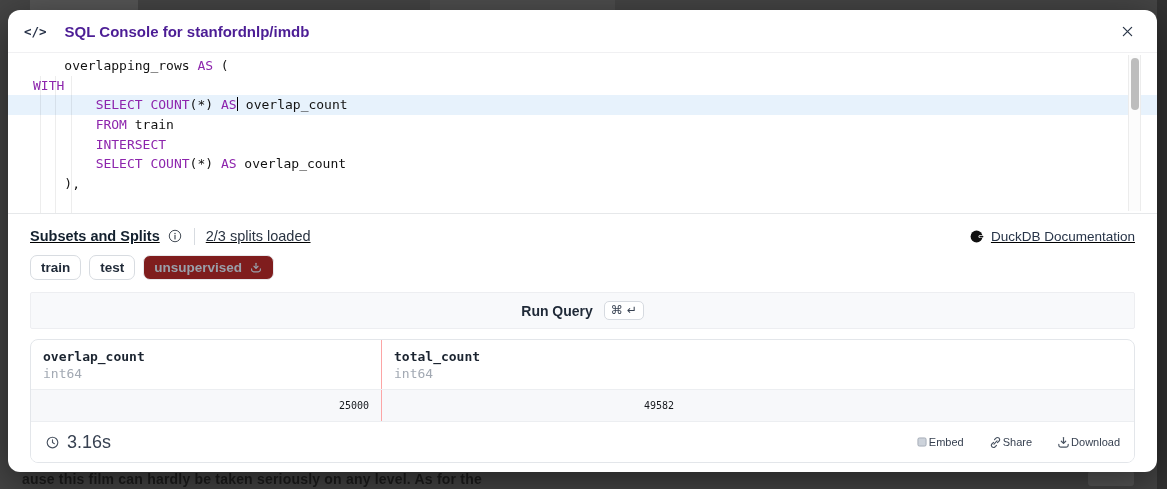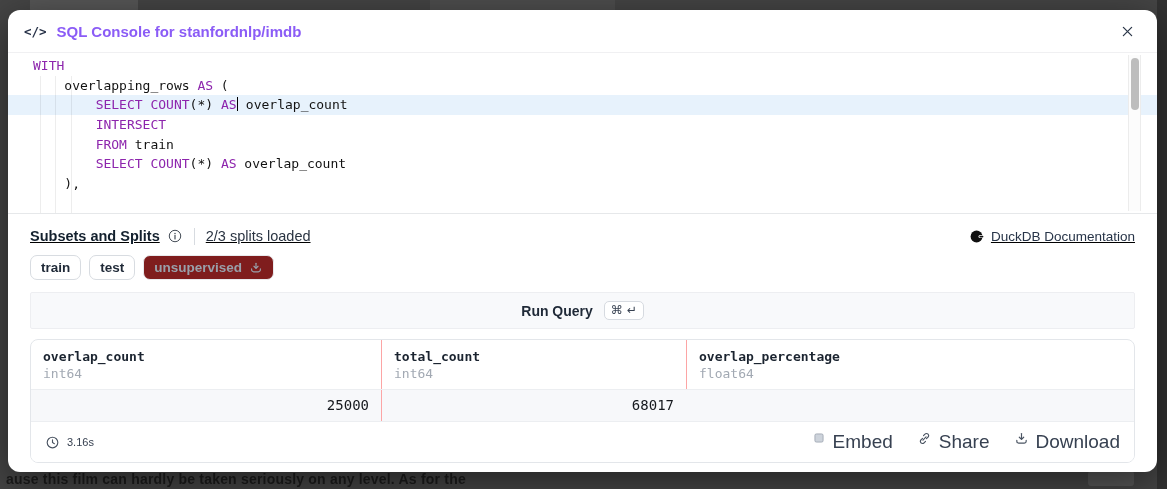--- a/index.html
+++ b/index.html
@@ -5,30 +5,30 @@
   * { margin:0; padding:0; box-sizing:border-box; }
   html,body { width:1167px; height:489px; overflow:hidden; }
   body { position:relative; background:#454545; font-family:"Liberation Sans", sans-serif; }
 
   
   .bg-artifact { position:absolute; background:#555; }
   .bg-art-1 { left:30px; top:0; width:108px; height:15px; border-radius:0 0 6px 6px; background:#575757; }
   .bg-art-2 { left:430px; top:0; width:185px; height:12px; background:#4e4e4e; }
   .bg-art-3 { left:1088px; top:471px; width:46px; height:15px; border-radius:3px; background:#585858; }
   .bg-strip-right { left:1157px; top:0; width:10px; height:489px; background:#323232; }
-  .bg-text { position:absolute; left:6px; top:471px; font-size:14px; font-weight:700; color:#1c1c1c; white-space:nowrap; letter-spacing:.2px; }
+  .bg-text { position:absolute; left:22px; top:471px; font-size:14px; font-weight:700; color:#1c1c1c; white-space:nowrap; letter-spacing:.2px; }
 
   
   .modal { position:absolute; left:8px; top:10px; width:1149px; height:462px;
            background:#fff; border-radius:12px; box-shadow:0 10px 40px rgba(0,0,0,.5); overflow:hidden; }
 
   .modal-header { display:flex; align-items:center; height:43px; padding:0 16px; gap:10px;
                   border-bottom:1px solid #f0f0f2; }
   .code-glyph { font-family:"DejaVu Sans Mono", monospace; font-weight:700; font-size:12.5px; color:#273248; }
-  .modal-title { font-size:15px; font-weight:700; color:#8b5cf6; }
+  .modal-title { font-size:15px; font-weight:700; color:#4c1d95;margin-left:8px; }
   .close-btn { margin-left:auto; width:28px; height:28px; display:flex; align-items:center; justify-content:center;
                cursor:pointer; border-radius:6px; }
 
   
   .editor { position:relative; height:161px; border-bottom:1px solid #e6e8ea; padding-top:3px;
             font-family:"DejaVu Sans Mono", monospace; font-size:13px; background:#fff; }
   .code-line { height:19.7px; line-height:19.7px; padding-left:25px; white-space:pre; position:relative; z-index:1; }
   .code-line.active { background:#e7f2fc; }
   .tok-k { color:#8d25ad; }
   .tok-t { color:#121212; }
@@ -64,25 +64,25 @@
   
   .results { margin:10px 22px 0; border:1px solid #e3e6ea; border-radius:8px; overflow:hidden; background:#fff; }
   .thead { display:flex; }
   .th { padding:9px 12px 8px; }
   .c1 { width:350px; } .c2 { width:305px; } .c3 { flex:1; }
   .th + .th, .td + .td { border-left:1px solid #fca5a5; }
   .col-name { font-family:"DejaVu Sans Mono", monospace; font-size:13px; font-weight:700; color:#1b2430; }
   .col-type { font-family:"DejaVu Sans Mono", monospace; font-size:13px; color:#a2a9b3; margin-top:2px; }
   .trow { display:flex; border-top:1px solid #eceef1; background:#f7f8fa; }
   .td { height:31px; line-height:31px; text-align:right; padding:0 12px;
-        font-family:"DejaVu Sans Mono", monospace; font-size:14px; color:#15181d; }
+        font-family:"DejaVu Sans Mono", monospace; font-size:10px; color:#15181d; }
   .tfoot { display:flex; align-items:center; border-top:1px solid #eceef1; height:41px; padding:0 14px; background:#fff; }
-  .time { display:flex; align-items:center; gap:7px; color:#374151; font-size:11px; }
+  .time { display:flex; align-items:center; gap:7px; color:#374151; font-size:18px; }
   .actions { margin-left:auto; display:flex; gap:24px; }
-  .action { display:flex; gap:7px; color:#374151; font-size:19px; cursor:pointer; }
+  .action { display:flex; align-items:center; color:#374151; font-size:11px; cursor:pointer; }
 
   svg { display:block; }
 </style>
 </head>
 <body>
 
 <div class="bg-artifact bg-art-1"></div>
 <div class="bg-artifact bg-art-2"></div>
 <div class="bg-artifact bg-art-3"></div>
 <div class="bg-artifact bg-strip-right"></div>
@@ -95,25 +95,25 @@
     <span class="modal-title">SQL Console for stanfordnlp/imdb</span>
     <span class="close-btn">
       <svg width="15" height="15" viewBox="0 0 20 20">
         <path d="M4.5 4.5 L15.5 15.5 M15.5 4.5 L4.5 15.5" stroke="#2f3b4c" stroke-width="1.7" stroke-linecap="round"></path>
       </svg>
     </span>
   </div>
 
   <div class="editor">
     <div>
+        <div class="code-line"><span class="tok-t">    overlapping_rows </span><span class="tok-k">AS</span><span class="tok-t"> (</span></div>
         <div class="code-line"><span class="tok-k">WITH</span></div>
-        <div class="code-line"><span class="tok-t">    overlapping_rows </span><span class="tok-k">AS</span><span class="tok-t"> (</span></div>
         <div class="code-line active"><span class="tok-t">        </span><span class="tok-k">SELECT</span><span class="tok-t"> </span><span class="tok-k">COUNT</span><span class="tok-t">(*) </span><span class="tok-k">AS</span><span class="caret"></span><span class="tok-t"> overlap_count</span></div>
+        <div class="code-line"><span class="tok-t">        </span><span class="tok-k">FROM</span><span class="tok-t"> train</span></div>
         <div class="code-line"><span class="tok-t">        </span><span class="tok-k">INTERSECT</span></div>
-        <div class="code-line"><span class="tok-t">        </span><span class="tok-k">FROM</span><span class="tok-t"> train</span></div>
         <div class="code-line"><span class="tok-t">        </span><span class="tok-k">SELECT</span><span class="tok-t"> </span><span class="tok-k">COUNT</span><span class="tok-t">(*) </span><span class="tok-k">AS</span><span class="tok-t"> overlap_count</span></div>
         <div class="code-line"><span class="tok-t">    ),</span></div>
       </div>
     <div class="indent-guide ig1"></div>
     <div class="indent-guide ig2"></div>
     <div class="indent-guide ig3"></div>
     <div class="sb-track">
       <div class="sb-thumb"></div>
     </div>
   </div>
@@ -160,28 +160,24 @@
   <div class="results">
     <div class="thead">
       <div class="th c1">
         <div class="col-name">overlap_count</div>
         <div class="col-type">int64</div>
       </div>
       <div class="th c2">
         <div class="col-name">total_count</div>
         <div class="col-type">int64</div>
       </div>
-      <div class="th c3">
-        <div class="col-name">overlap_percentage</div>
-        <div class="col-type">float64</div>
-      </div>
     </div>
     <div class="trow">
       <div class="td c1">25000</div>
-      <div class="td c2">68017</div>
+      <div class="td c2">49582</div>
     </div>
     <div class="tfoot">
       <span class="time">
         <svg width="15" height="15" viewBox="0 0 24 24" fill="none" stroke="#4b5563" stroke-width="1.8" stroke-linecap="round">
           <circle cx="12" cy="12" r="8.5"></circle>
             <path d="M12 7.5V12l3 2"></path>
         </svg>
         <span>3.16s</span>
       </span>
       <span class="actions">

